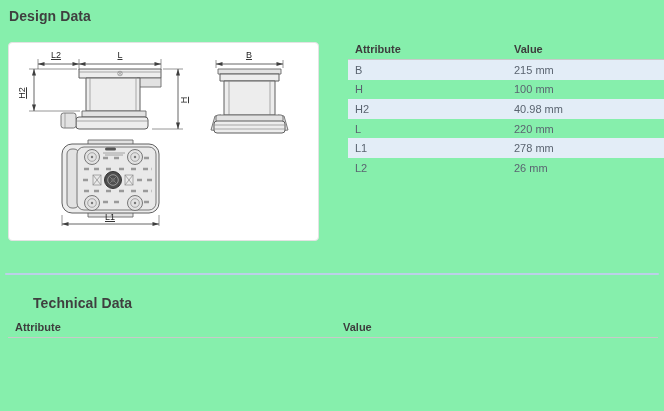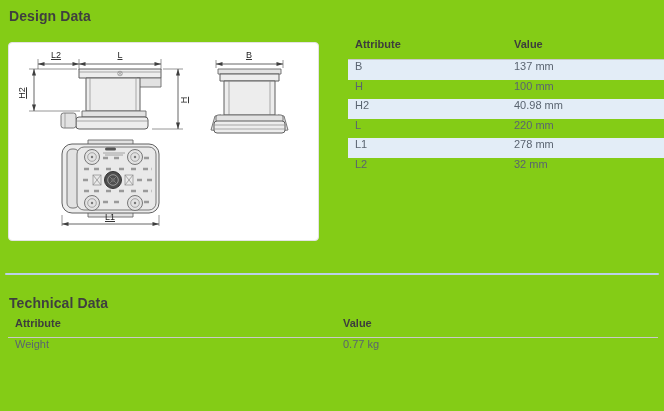--- a/index.html
+++ b/index.html
@@ -1,29 +1,29 @@
 <!DOCTYPE html>
 <html><head>
 <meta charset="utf-8">
 <style>
   html,body{margin:0;padding:0;background:#fff;}
-  .page{position:relative;width:664px;height:411px;background:#84cc16;overflow:hidden;
+  .page{position:relative;width:664px;height:411px;background:#86efac;overflow:hidden;
         font-family:"Liberation Sans",sans-serif;}
   .section-heading{position:absolute;left:9px;margin:0;font-size:14px;font-weight:700;
         color:#3f3f3f;letter-spacing:.1px;}
   #design-heading{top:8px;}
-  #technical-heading{top:295px;}
+  #technical-heading{top:295px;margin-left:24px;}
 
   .drawing-panel{position:absolute;left:8px;top:42px;width:309px;height:197px;
         border:1px solid #e3e3e3;border-radius:4px;background:#fff;}
 
   .data-table{position:absolute;}
   #design-table{left:348px;top:38px;width:316px;}
   #tech-table{left:8px;top:317px;width:650px;}
-  .trow{display:flex;align-items:flex-start;height:19.6px;font-size:11px;color:#5a6470;}
+  .trow{display:flex;align-items:center;height:19.6px;font-size:11px;color:#5a6470;}
   #tech-table .trow{height:20px;}
   .trow.thead{height:21px;font-weight:700;color:#3d3d3d;border-bottom:1px solid #c9c9c9;}
   .trow.alt{background:#e3edf7;}
   .cell-attr{width:166px;padding-left:7px;box-sizing:border-box;white-space:nowrap;}
   #tech-table .cell-attr{width:335px;}
   .cell-val{flex:1;white-space:nowrap;}
 
   .divider{position:absolute;left:5px;top:273px;width:654px;height:2px;
         background:#bcd0e8;border-radius:1px;}
 
@@ -176,52 +176,48 @@
     </svg>
   </div>
 
   <div class="data-table" id="design-table">
     <div class="trow thead">
       <div class="cell-attr">Attribute</div>
       <div class="cell-val">Value</div>
     </div>
     <div class="trow alt">
       <div class="cell-attr">B</div>
-      <div class="cell-val">137 mm</div>
+      <div class="cell-val">215 mm</div>
     </div>
     <div class="trow">
       <div class="cell-attr">H</div>
       <div class="cell-val">100 mm</div>
     </div>
     <div class="trow alt">
       <div class="cell-attr">H2</div>
       <div class="cell-val">40.98 mm</div>
     </div>
     <div class="trow">
       <div class="cell-attr">L</div>
       <div class="cell-val">220 mm</div>
     </div>
     <div class="trow alt">
       <div class="cell-attr">L1</div>
       <div class="cell-val">278 mm</div>
     </div>
     <div class="trow">
       <div class="cell-attr">L2</div>
-      <div class="cell-val">32 mm</div>
+      <div class="cell-val">26 mm</div>
     </div>
   </div>
 
   <div class="divider"></div>
 
   <h1 class="section-heading" id="technical-heading">Technical Data</h1>
 
   <div class="data-table" id="tech-table">
     <div class="trow thead">
       <div class="cell-attr">Attribute</div>
       <div class="cell-val">Value</div>
     </div>
-    <div class="trow">
-      <div class="cell-attr">Weight</div>
-      <div class="cell-val">0.77 kg</div>
-    </div>
   </div>
 
 </div>
 
 </body></html>

